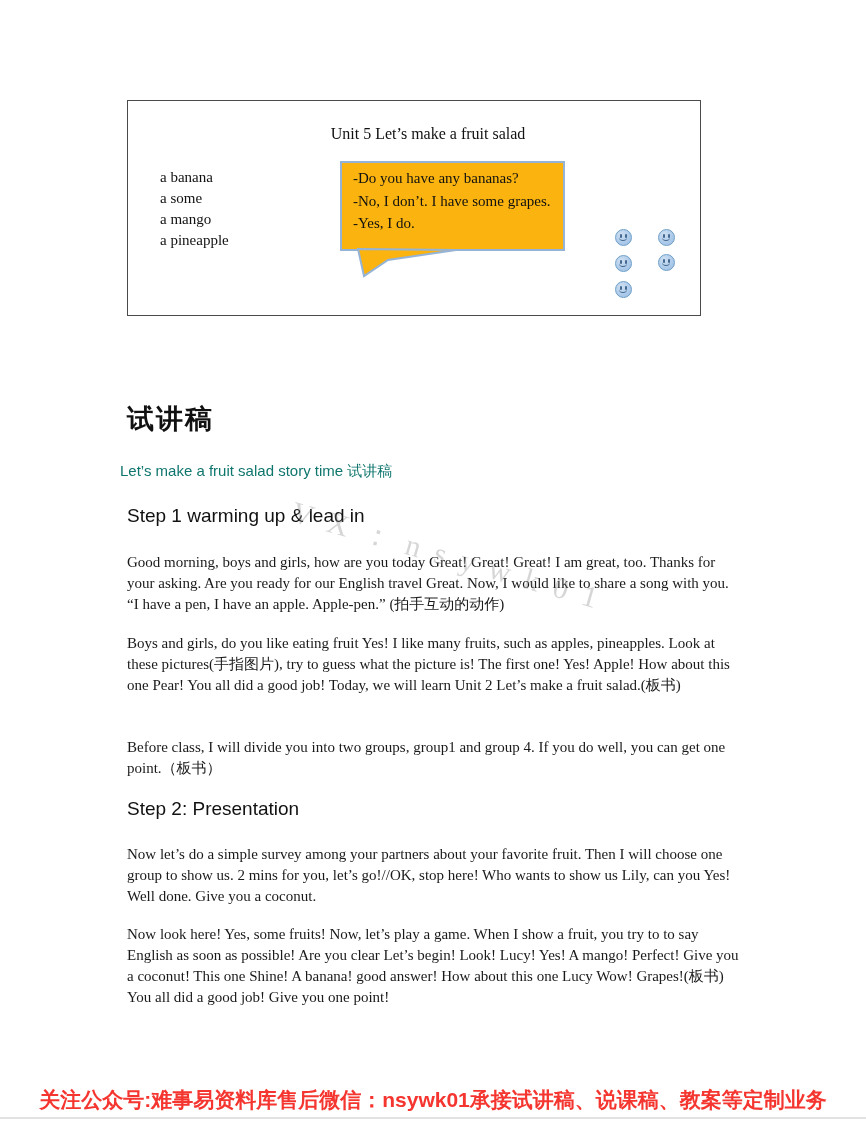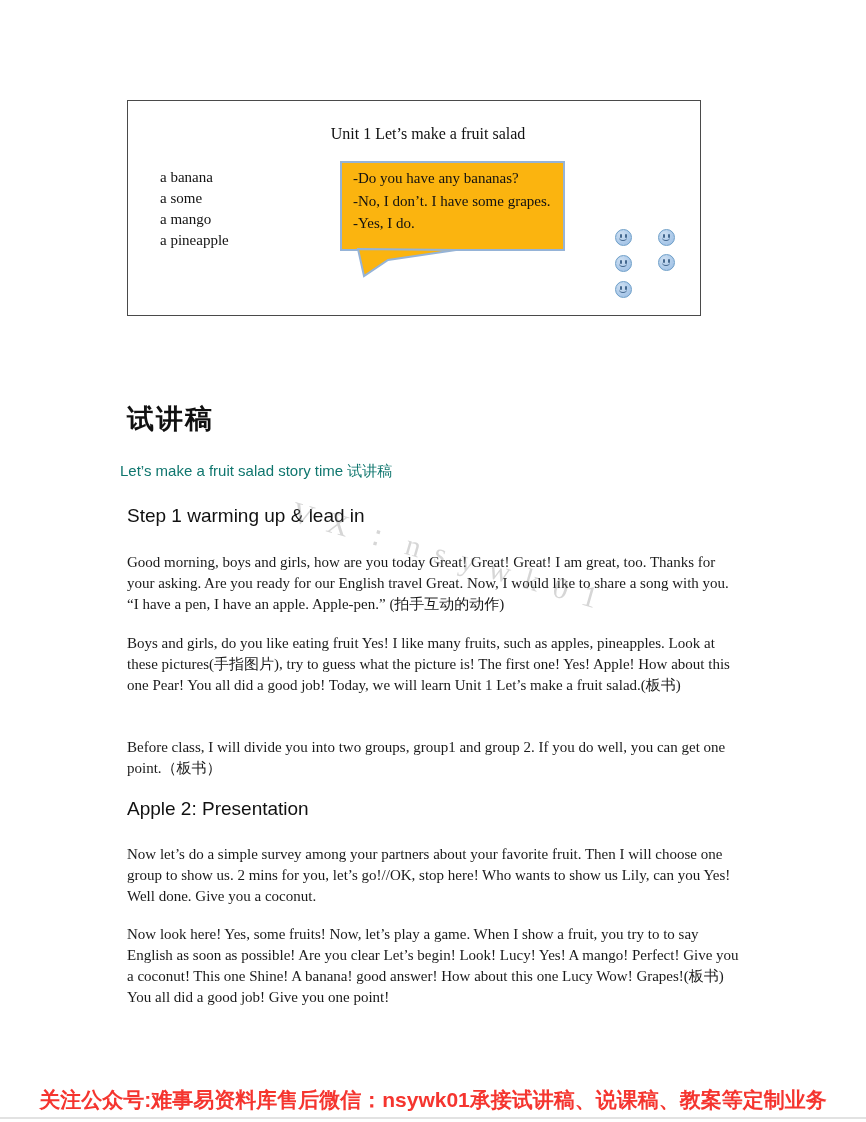--- a/index.html
+++ b/index.html
@@ -149,21 +149,21 @@
     height: 2px;
     background: #e2e2e2;
   }
 </style>
 </head>
 <body>
 
 <div class="page">
 
   <div class="board">
-    <div class="board-title">Unit 1 Let’s make a fruit salad</div>
+    <div class="board-title">Unit 5 Let’s make a fruit salad</div>
 
     <div class="vocab">
       <div class="vocab-item">a banana</div>
       <div class="vocab-item">a some</div>
       <div class="vocab-item">a mango</div>
       <div class="vocab-item">a pineapple</div>
     </div>
 
     <div class="bubble">
       <div>-Do you have any bananas?</div>
@@ -203,24 +203,24 @@
 
   <div class="watermark">VX：nsywk01</div>
 
   <h1 class="doc-heading">试讲稿</h1>
 
   <div class="subtitle">Let’s make a fruit salad story time 试讲稿</div>
 
   <h2 class="step-heading step1">Step 1 warming up &amp; lead in</h2>
 
   <p class="para p1">Good morning, boys and girls, how are you today Great! Great! Great! I am great, too. Thanks for your asking. Are you ready for our English travel Great. Now, I would like to share a song with you. “I have a pen, I have an apple. Apple-pen.” (拍手互动的动作)</p>
-  <p class="para p2">Boys and girls, do you like eating fruit Yes! I like many fruits, such as apples, pineapples. Look at these pictures(手指图片), try to guess what the picture is! The first one! Yes! Apple! How about this one Pear! You all did a good job! Today, we will learn Unit 1 Let’s make a fruit salad.(板书)</p>
-  <p class="para p3">Before class, I will divide you into two groups, group1 and group 2. If you do well, you can get one point.（板书）</p>
-
-  <h2 class="step-heading step2">Apple 2: Presentation</h2>
+  <p class="para p2">Boys and girls, do you like eating fruit Yes! I like many fruits, such as apples, pineapples. Look at these pictures(手指图片), try to guess what the picture is! The first one! Yes! Apple! How about this one Pear! You all did a good job! Today, we will learn Unit 2 Let’s make a fruit salad.(板书)</p>
+  <p class="para p3">Before class, I will divide you into two groups, group1 and group 4. If you do well, you can get one point.（板书）</p>
+
+  <h2 class="step-heading step2">Step 2: Presentation</h2>
 
   <p class="para p4">Now let’s do a simple survey among your partners about your favorite fruit. Then I will choose one group to show us. 2 mins for you, let’s go!//OK, stop here! Who wants to show us Lily, can you Yes! Well done. Give you a coconut.</p>
   <p class="para p5">Now look here! Yes, some fruits! Now, let’s play a game. When I show a fruit, you try to to say English as soon as possible! Are you clear Let’s begin! Look! Lucy! Yes! A mango! Perfect! Give you a coconut! This one Shine! A banana! good answer! How about this one Lucy Wow! Grapes!(板书) You all did a good job! Give you one point!</p>
 
   <div class="footer">
     <span>关注公众号:难事易资料库</span>
     <span>售后微信：nsywk01</span>
     <span>承接试讲稿、说课稿、教案等定制业务</span>
   </div>
   <div class="bottom-strip"></div>

